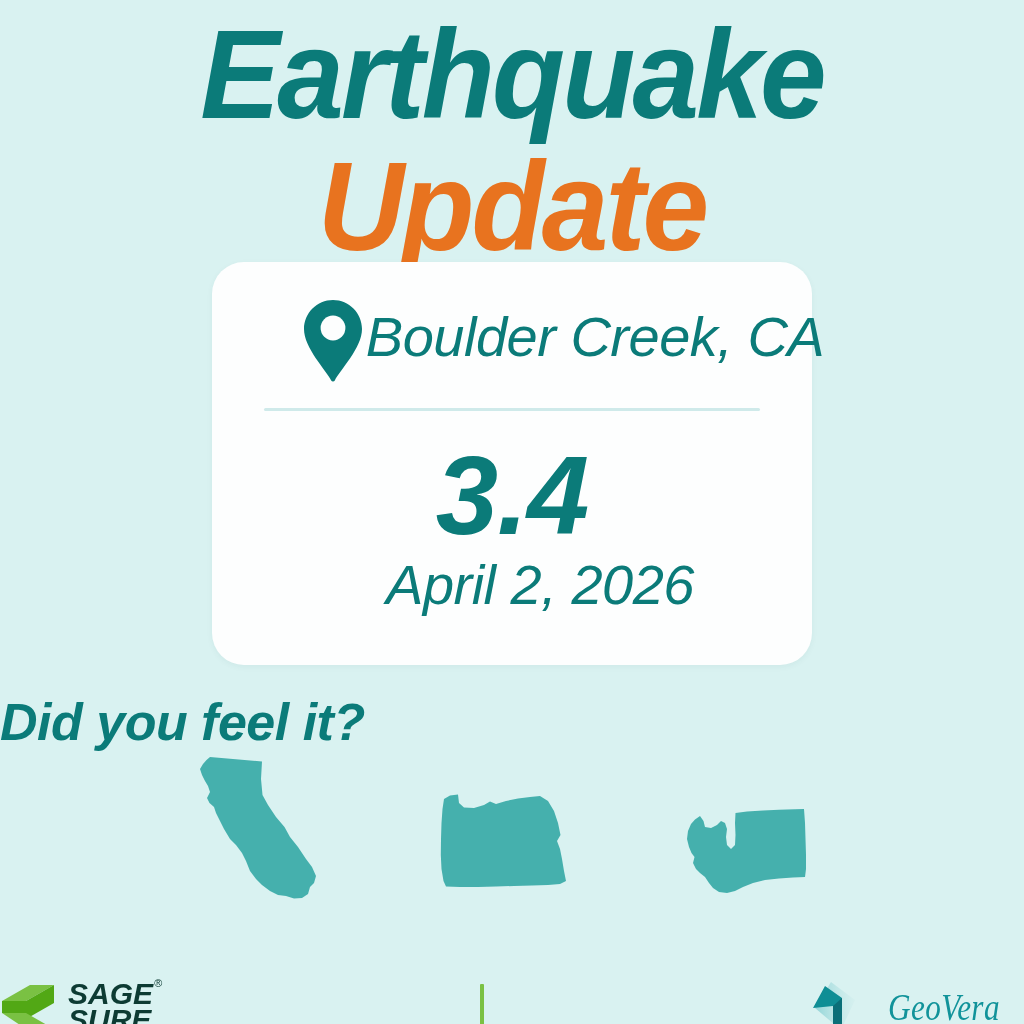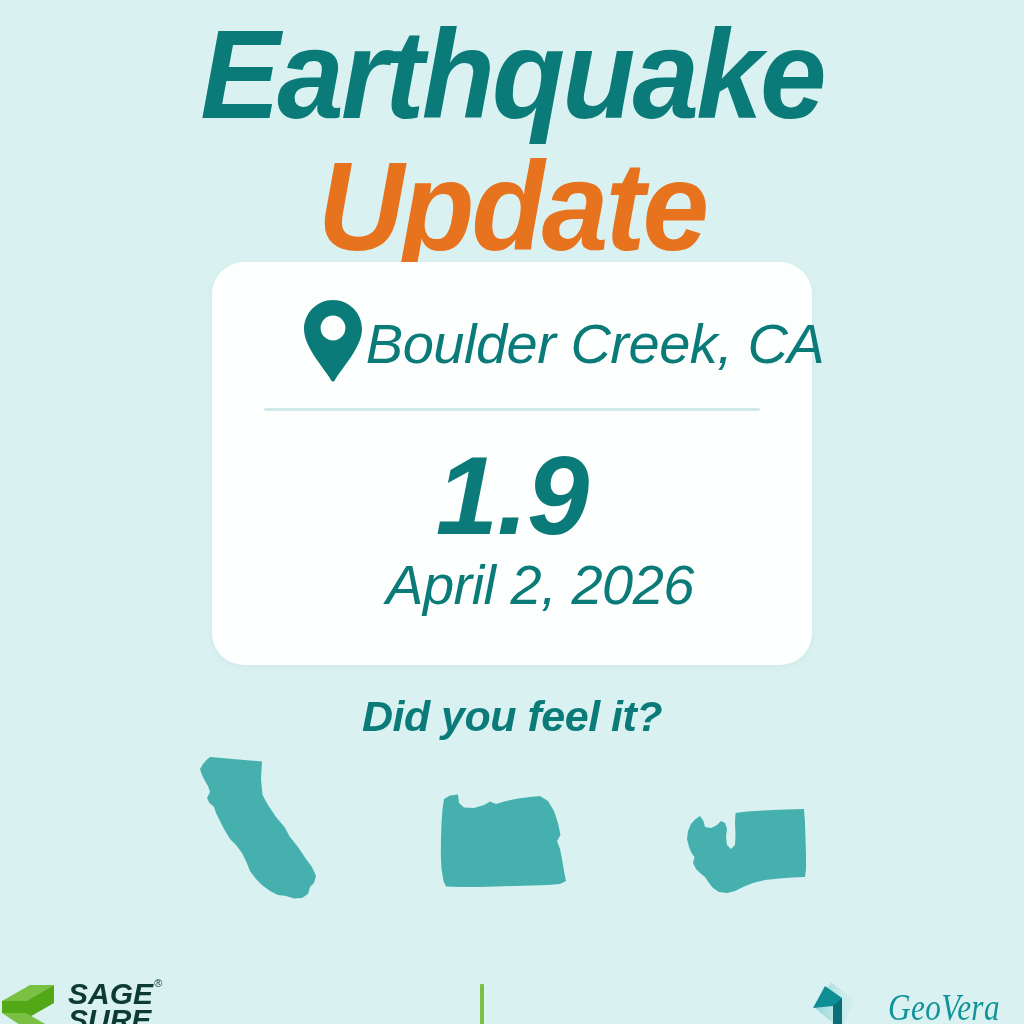--- a/index.html
+++ b/index.html
@@ -60,21 +60,20 @@
     background: #fdfefe;
     border-radius: 32px;
     box-shadow: 0 2px 6px rgba(0, 70, 70, 0.05);
   }
   .card-location {
     position: absolute;
     left: 0;
     top: 42px;
     width: 704px;
     display: flex;
-    align-items: center;
     justify-content: center;
     gap: 4px;
   }
   .pin-icon {
     display: block;
     width: 58px;
     height: 82px;
     flex: 0 0 auto;
     margin-top: -4px;
   }
@@ -121,23 +120,22 @@
     letter-spacing: -0.5px;
     padding-left: 28px;
   }
 
   
   .tagline {
     position: absolute;
     left: 0;
     top: 692px;
     width: 1024px;
-    text-align: center;
-    font-family: "Liberation Sans Narrow", "Liberation Sans", sans-serif;
-    font-size: 43px;
+    font-family: "Liberation Sans Narrow", "Liberation Sans", sans-serif;
+    font-size: 52px;
     font-weight: 700;
     color: #0b7b79;
     letter-spacing: -0.5px;
   }
 
   
   .states {
     position: absolute;
     left: 0;
     top: 752px;
@@ -228,21 +226,21 @@
     <div class="card-location">
       <svg class="pin-icon" viewBox="0 0 58 82" aria-hidden="true">
         <path d="M29 0 C13 0 0 13 0 29 C0 48 22 70 27.2 80.4 C27.9 81.8 30.1 81.8 30.8 80.4 C36 70 58 48 58 29 C58 13 45 0 29 0 Z" fill="#0b7b79"></path>
         <circle cx="29" cy="28" r="12.4" fill="#fdfefe"></circle>
       </svg>
       <span class="location-text">Boulder Creek, CA</span>
     </div>
 
     <div class="card-divider"></div>
 
-    <div class="card-magnitude">1.9</div>
+    <div class="card-magnitude">3.4</div>
 
     <div class="card-date">April 2, 2026</div>
   </div>
 
   <div class="tagline">Did you feel it?</div>
 
   <div class="states">
 
     <svg id="state-ca" class="state-svg" width="120" height="145" viewBox="0 0 120 145" aria-hidden="true">
       <path fill="#45b0ad" d="M8.5 5.0 L12.0 2.0 L64.0 6.5 L63.0 24.0 L64.5 40.0 L70.0 50.0 L78.0 62.0 L86.5 72.0 L92.0 82.0 L100.0 92.0 L108.0 104.0 L114.0 112.0 L118.0 121.0 L116.0 128.0 L112.0 132.0 L110.0 139.0 L104.0 143.0 L96.0 143.5 L88.0 141.0 L80.0 140.0 L72.0 136.0 L64.0 130.0 L58.0 124.0 L52.0 116.0 L48.0 106.0 L44.0 98.0 L38.0 90.0 L32.0 84.0 L26.0 74.0 L22.0 66.0 L18.0 58.0 L16.0 52.0 L11.5 48.0 L9.0 43.0 L12.0 37.0 L10.0 31.0 L7.0 26.0 L4.0 20.0 L2.0 14.0 L5.0 9.0 Z"></path>

